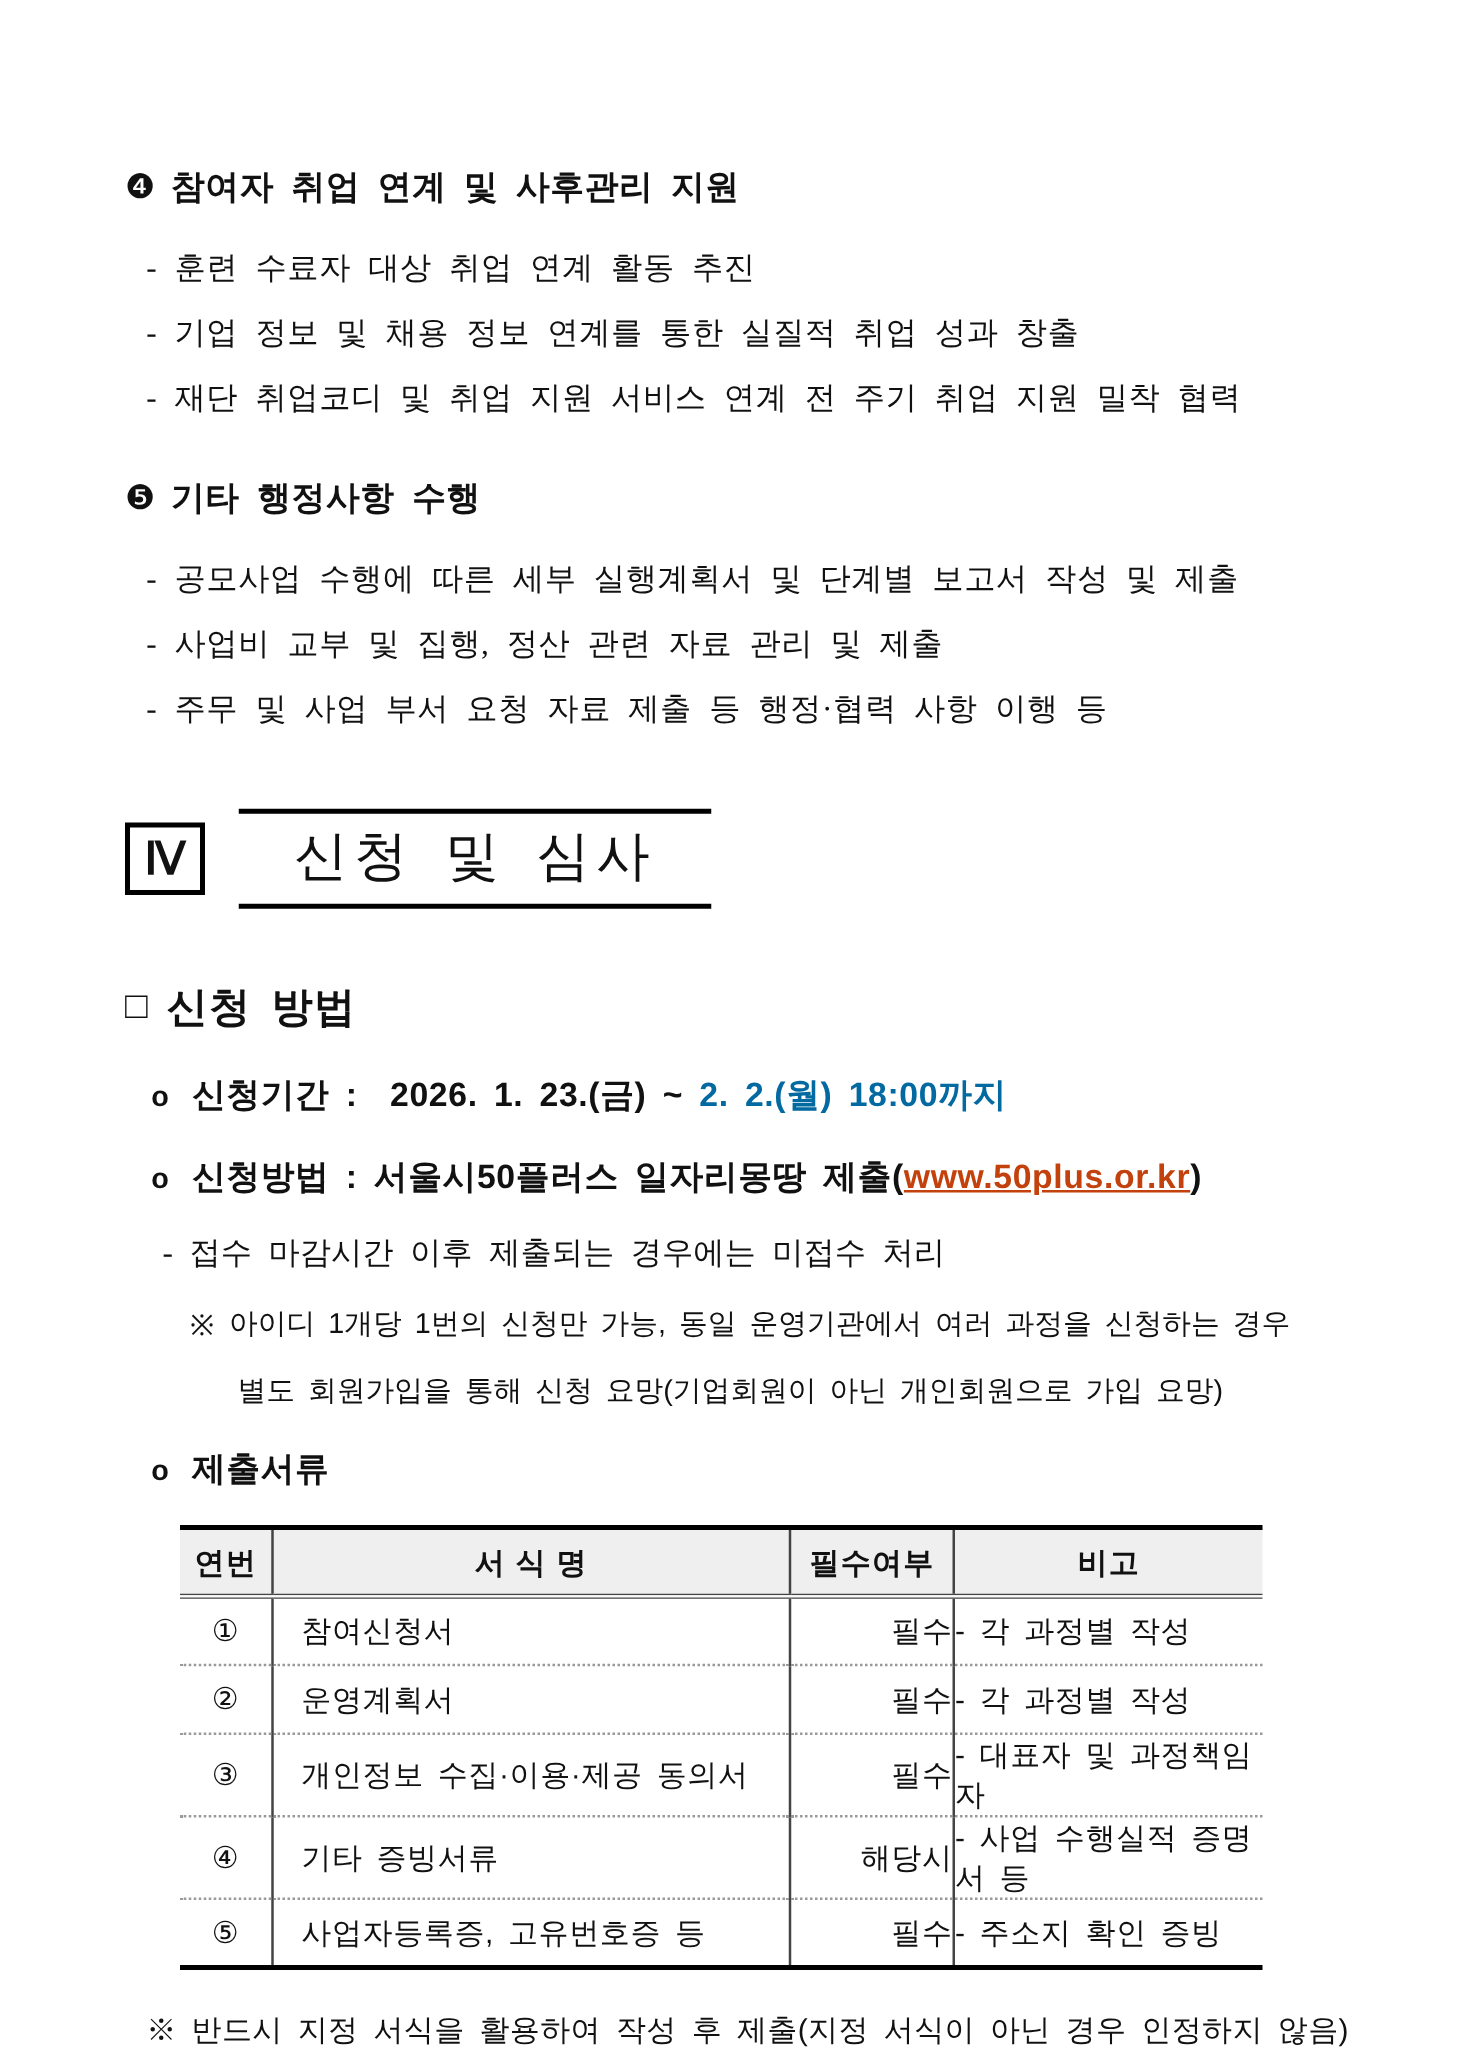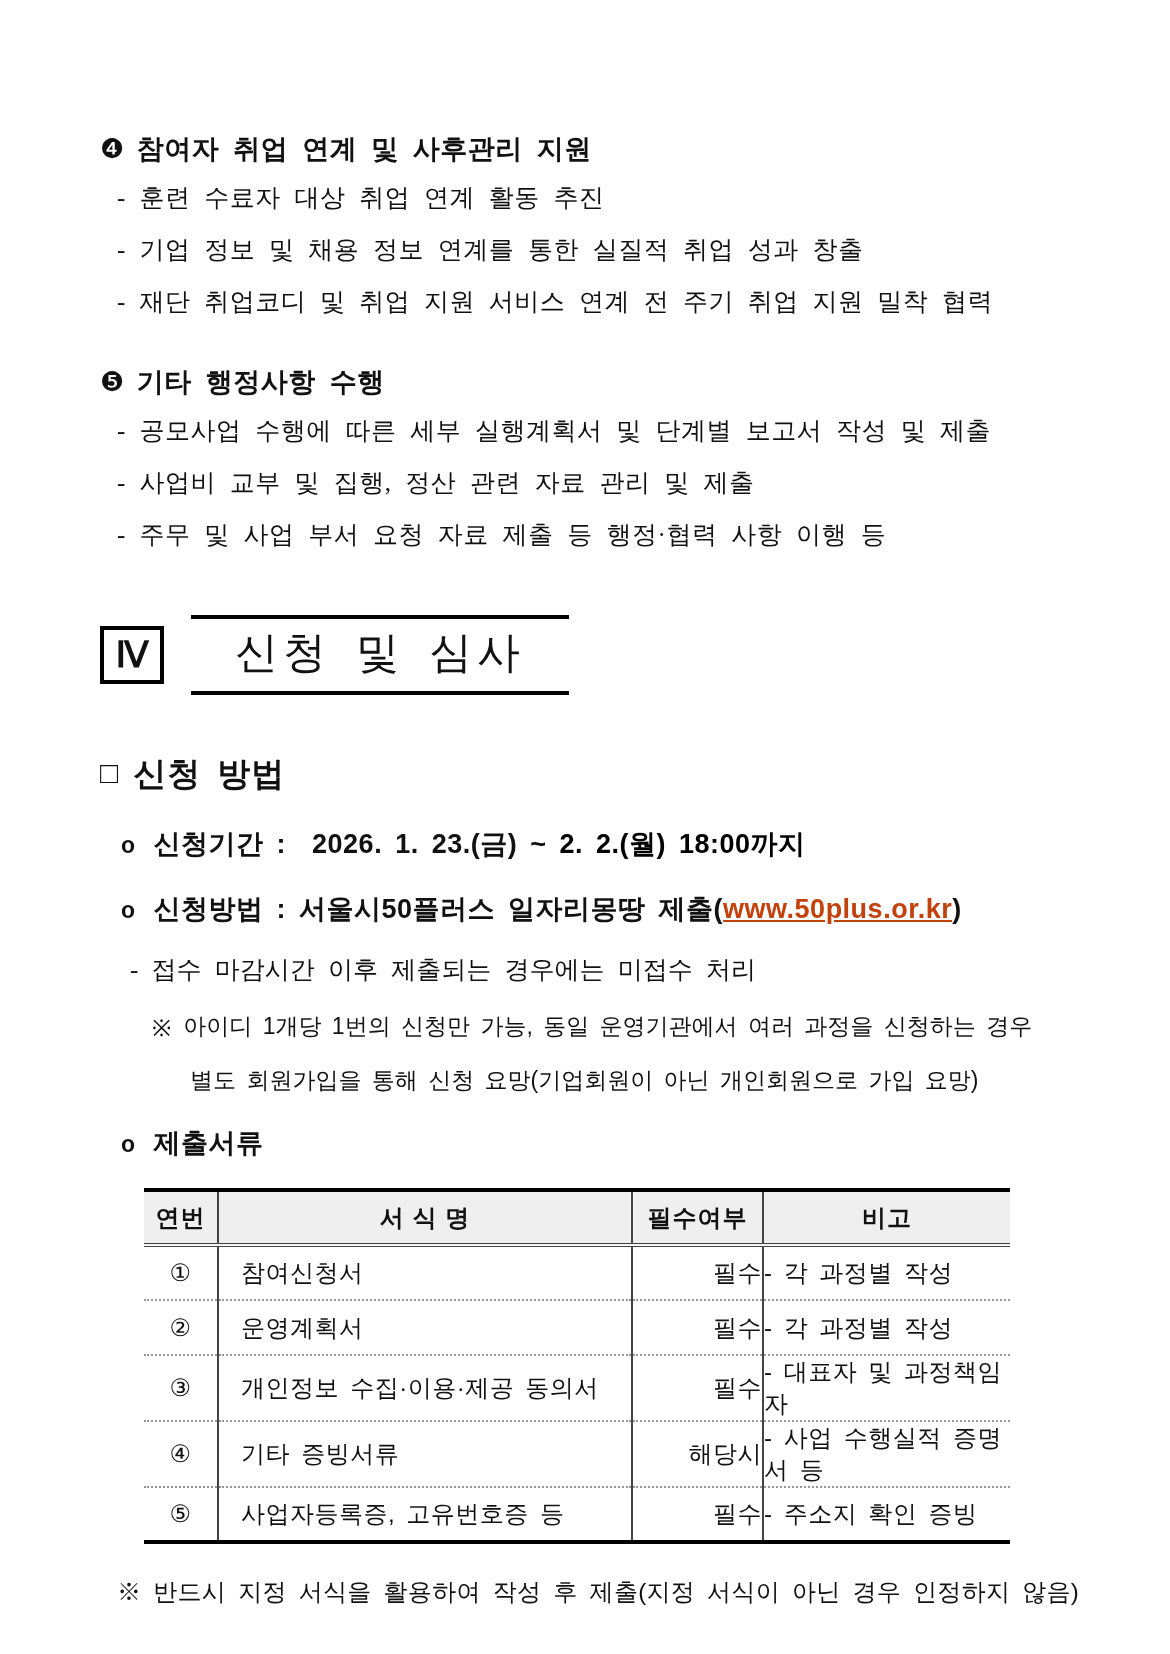--- a/index.html
+++ b/index.html
@@ -19,21 +19,21 @@
     font-size:27px; font-weight:800; letter-spacing:0.5px;
     word-spacing:6px;
   }
   .sec-head .marker { font-size:27px; margin-right:12px; font-weight:400; }
   .sec-item {
     font-family:"Liberation Serif", serif;
     font-size:25px; letter-spacing:0.5px; word-spacing:7px;
     margin-top:19px; padding-left:17px;
   }
   .sec-gap { margin-top:46px; }
-  .item-gap { margin-top:14px; }
+  .item-gap { margin-top:30px; }
 
   
   .banner { display:flex; align-items:center; margin-top:64px; }
   .num-box {
     width:64px; height:58px;
     border:4px solid #000;
     display:flex; align-items:center; justify-content:center;
     font-family:"Liberation Serif", serif;
     font-size:36px; font-weight:700;
   }
@@ -51,21 +51,21 @@
     display:flex; align-items:center;
     font-size:33px; font-weight:800; letter-spacing:1px; word-spacing:6px;
   }
   .apply-head .sq { font-size:30px; font-weight:400; margin-right:14px; position:relative; top:-2px; }
   .b-line {
     margin-top:29px; padding-left:21px;
     font-size:27px; font-weight:700; letter-spacing:0.5px; word-spacing:5px;
     display:flex; align-items:baseline;
   }
   .b-line .o { font-size:23px; margin-right:18px; font-weight:700; }
-  .blue { color:#000000;margin-top:36px; }
+  .blue { color:#0369a1;margin-top:36px; }
   .link { color:#c2410c; text-decoration:underline; cursor:pointer; }
   .dash-note {
     font-family:Liberation Serif, serif;
     margin-top:26px; padding-left:30px;
     font-size:25px; word-spacing:7px;
   }
   .star-note {
     margin-top:25px; padding-left:52px;
     font-size:23px; letter-spacing:0px; word-spacing:4px;
     display:flex;

